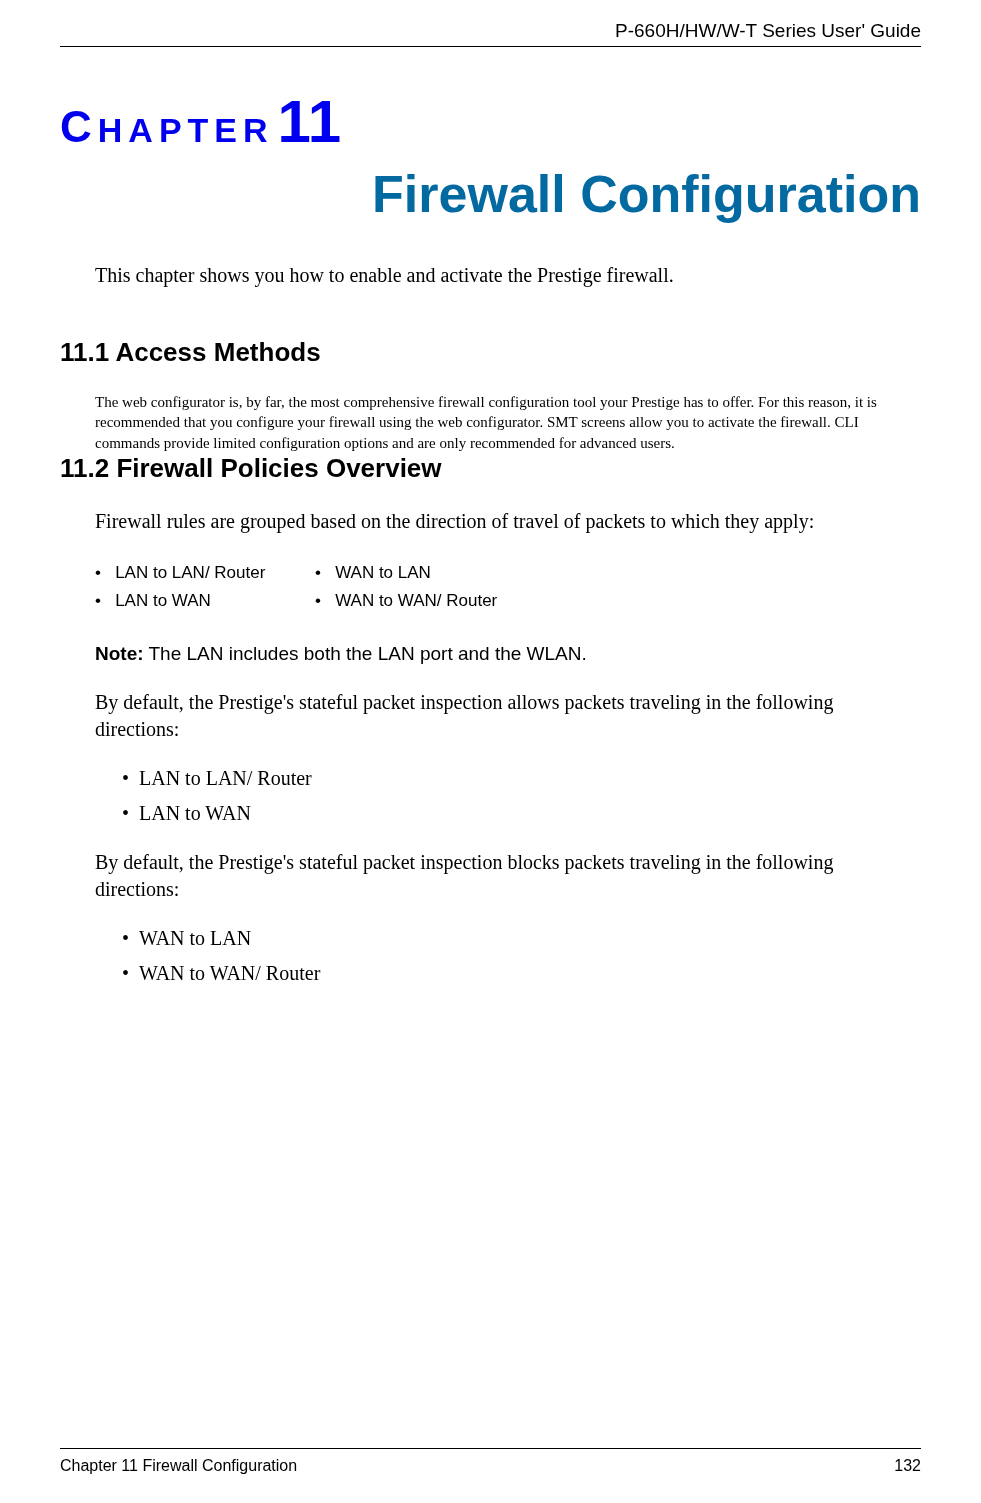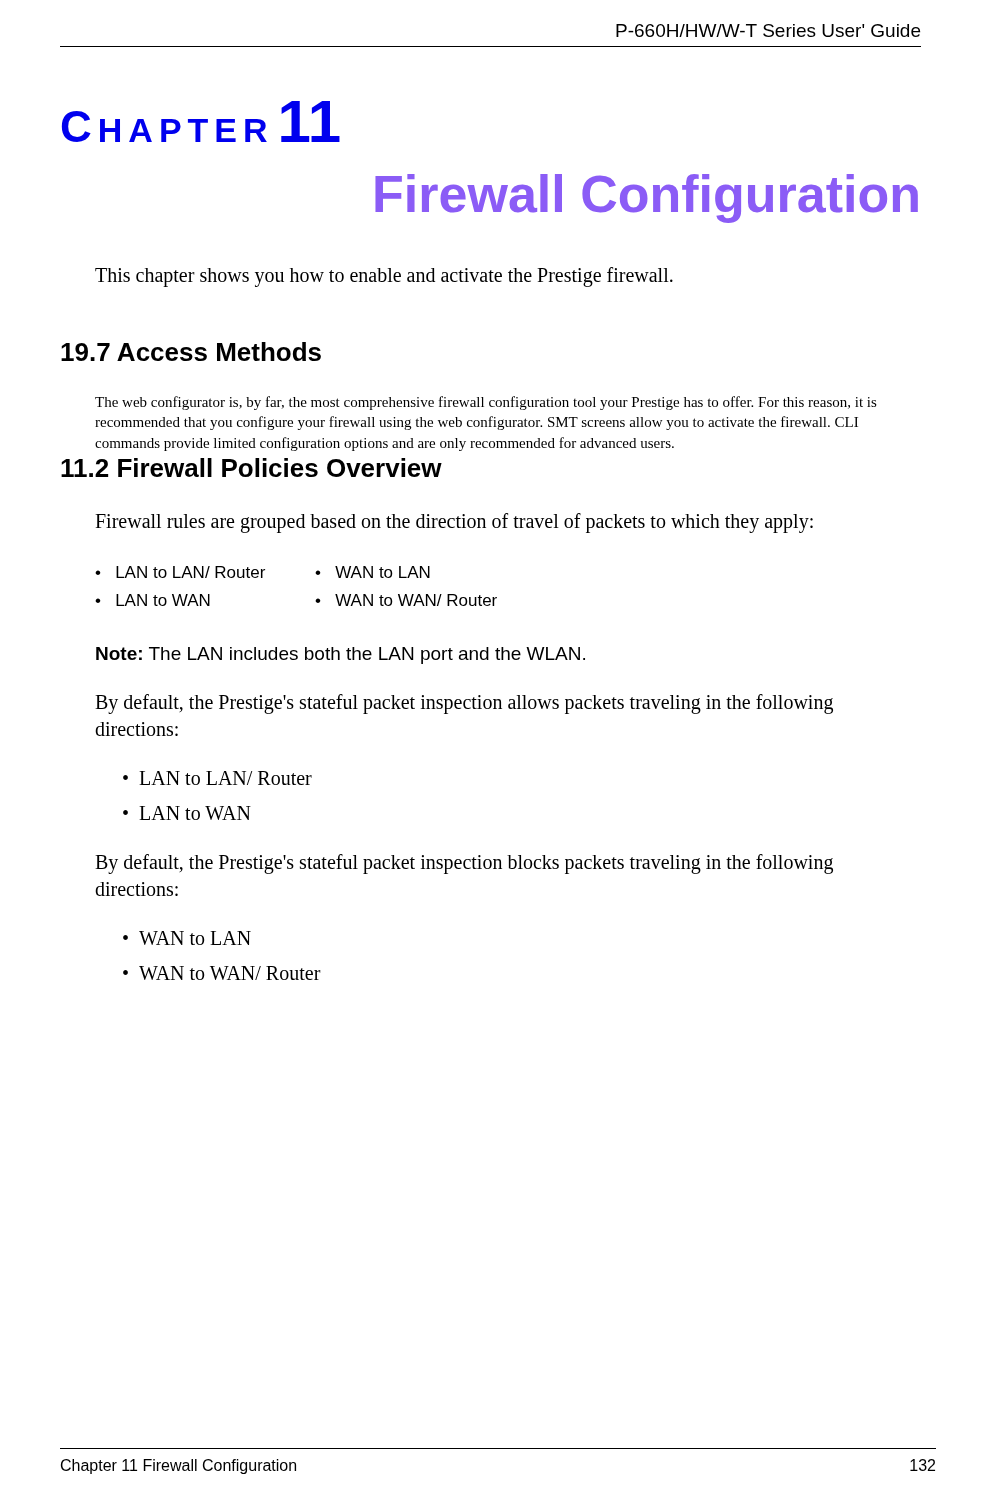--- a/index.html
+++ b/index.html
@@ -40,21 +40,21 @@
       font-size: 44px;
     }
     .chapter-number {
       color: #0000ee;
       font-family: Arial, Helvetica, sans-serif;
       font-size: 60px;
       font-weight: bold;
     }
     .chapter-title {
       text-align: right;
-      color: #8b5cf6;
+      color: #0369a1;
       font-family: Arial, Helvetica, sans-serif;
       font-size: 52px;
       font-weight: bold;
       margin-bottom: 40px;
     }
     .intro-text {
       font-size: 20px;
       margin-left: 35px;
       margin-bottom: 50px;
     }
@@ -107,21 +107,21 @@
     }
     .bullet-desc {
       margin-top: 10px;
       margin-left: 16px;
       line-height: 1.35;
     }
     .footer-bar {
       position: absolute;
       bottom: 28px;
       left: 60px;
-      right: 45px;
+      right: 60px;
       border-top: 1.5px solid #000;
       padding-top: 8px;
       font-family: Arial, Helvetica, sans-serif;
       font-size: 16px;
       display: flex;
       justify-content: space-between;
     }
   </style>
 </head>
 <body>
@@ -133,21 +133,21 @@
 <div class="chapter-head">
   <span class="chapter-label"><span class="chapter-label-first">C</span><span>HAPTER</span></span>
   <span> </span>
   <span class="chapter-number">11</span>
 </div>
 
 <div class="chapter-title">Firewall Configuration</div>
 
 <div class="intro-text">This chapter shows you how to enable and activate the Prestige firewall.</div>
 
-<div class="section-heading">19.7  Access Methods</div>
+<div class="section-heading">11.1  Access Methods</div>
 
 <div class="body-para">The web configurator is, by far, the most comprehensive firewall configuration tool your Prestige has to offer. For this reason, it is recommended that you configure your firewall using the web configurator. SMT screens allow you to activate the firewall. CLI commands provide limited configuration options and are only recommended for advanced users.</div>
 
 <div class="section-heading">11.2  Firewall Policies Overview</div>
 
 <div class="body-para-tight">Firewall rules are grouped based on the direction of travel of packets to which they apply:</div>
 
 <div class="direction-grid">
   <div class="direction-col">
     <div class="direction-row">•&nbsp;&nbsp;&nbsp;<span>LAN to LAN/ Router</span></div>

